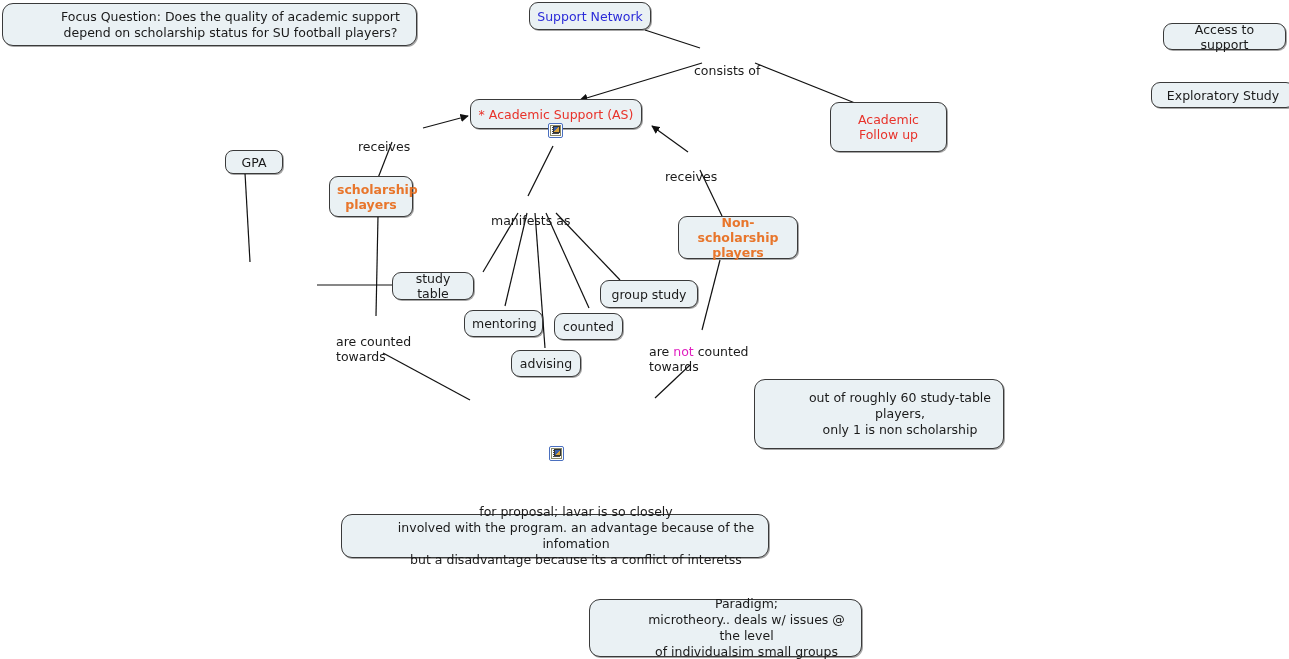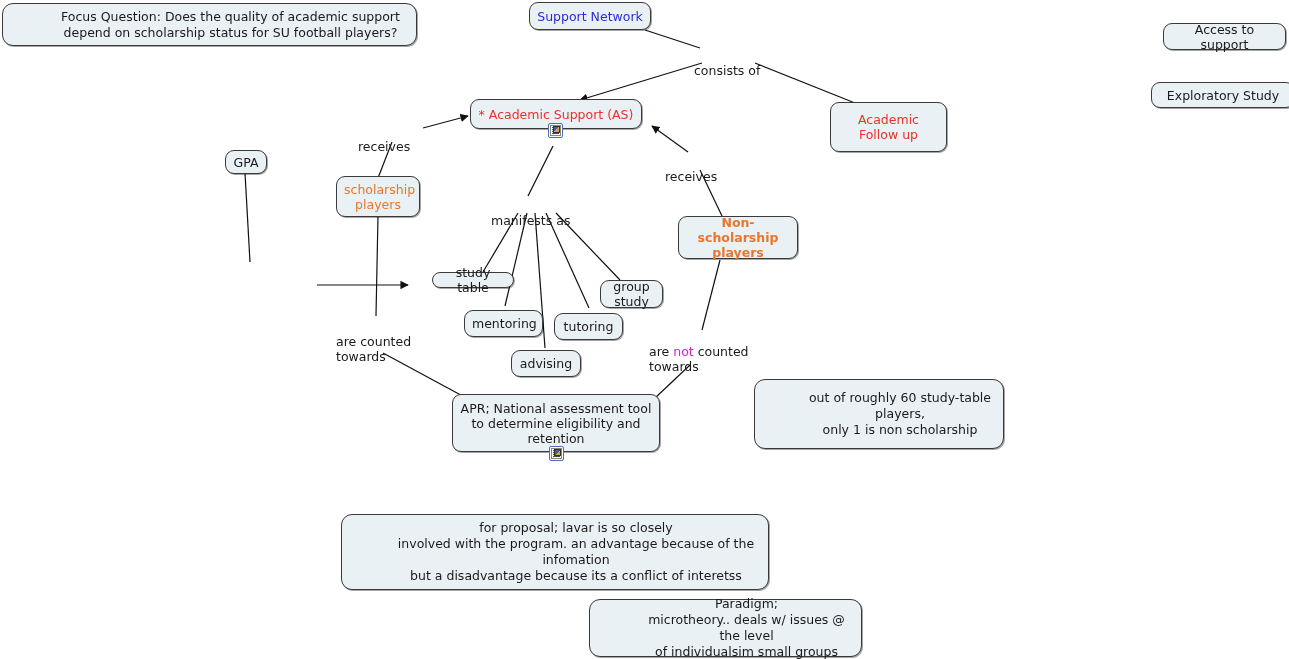--- a/index.html
+++ b/index.html
@@ -190,55 +190,52 @@
   </div>
 
   <div class="node" style="left:1163px; top:23px; width:123px; height:27px;">
     <span class="nlabel">Access to support</span>
   </div>
 
   <div class="node" style="left:1151px; top:82px; width:144px; height:26px;">
     <span class="nlabel">Exploratory Study</span>
   </div>
 
-  <div class="node" style="left:225px; top:150px; width:42px; height:24px;">
+  <div class="node" style="left:225px; top:150px; width:58px; height:24px;border-radius:8px;">
     <span class="nlabel">GPA</span>
   </div>
 
-  <div class="node orange" style="left:336px; top:176px; width:84px; height:41px;">
+  <div class="node orange" style="left:329px; top:176px; width:84px; height:41px;font-weight:bold;">
     <span class="nlabel">scholarship players</span>
   </div>
 
   <div class="node orange" style="left:678px; top:216px; width:120px; height:43px;font-weight:bold;">
     <span class="nlabel">Non-scholarship players</span>
   </div>
 
-  <div class="node" style="left:432px; top:272px; width:82px; height:16px;">
+  <div class="node" style="left:392px; top:272px; width:82px; height:28px;">
     <span class="nlabel">study table</span>
   </div>
 
   <div class="node" style="left:464px; top:310px; width:79px; height:27px;">
     <span class="nlabel">mentoring</span>
   </div>
 
   <div class="node" style="left:554px; top:313px; width:69px; height:27px;">
-    <span class="nlabel">tutoring</span>
+    <span class="nlabel">counted</span>
   </div>
 
   <div class="node" style="left:511px; top:350px; width:70px; height:27px;">
     <span class="nlabel">advising</span>
   </div>
 
-  <div class="node" style="left:600px; top:280px; width:63px; height:28px;">
+  <div class="node" style="left:600px; top:280px; width:98px; height:28px;">
     <span class="nlabel">group study</span>
   </div>
 
-  <div class="node" style="left:452px; top:394px; width:208px; height:58px;">
-    <span class="nlabel">APR; National assessment tool to determine eligibility and retention</span>
-  </div>
   <div class="res-icon" style="left:549px; top:446px;">
     <div class="pg">
       <i></i>
         <i></i>
         <i></i>
         <i></i>
         <i></i>
       <span class="thumb"></span>
     </div>
   </div>
@@ -268,21 +265,21 @@
   <div class="elabel" style="left:649px; top:329px; width:110px;">
     <span>are </span><span class="hl">not</span><span> counted
 towards</span>
   </div>
 
   <div class="note" style="left:754px; top:379px; width:250px; height:70px;">
     <span class="nlabel">out of roughly 60 study-table players,
 only 1 is non scholarship</span>
   </div>
 
-  <div class="note vcenter" style="left:341px; top:514px; width:428px; height:76px;">
+  <div class="note vcenter" style="left:341px; top:514px; width:428px; height:44px;">
     <span class="nlabel">for proposal; lavar is so closely
 involved with the program. an advantage because of the infomation
 but a disadvantage because its a conflict of interetss</span>
   </div>
 
   <div class="note vcenter" style="left:589px; top:599px; width:273px; height:58px;">
     <span class="nlabel">Paradigm;
 microtheory.. deals w/ issues @ the level
 of individualsim small groups</span>
   </div>

